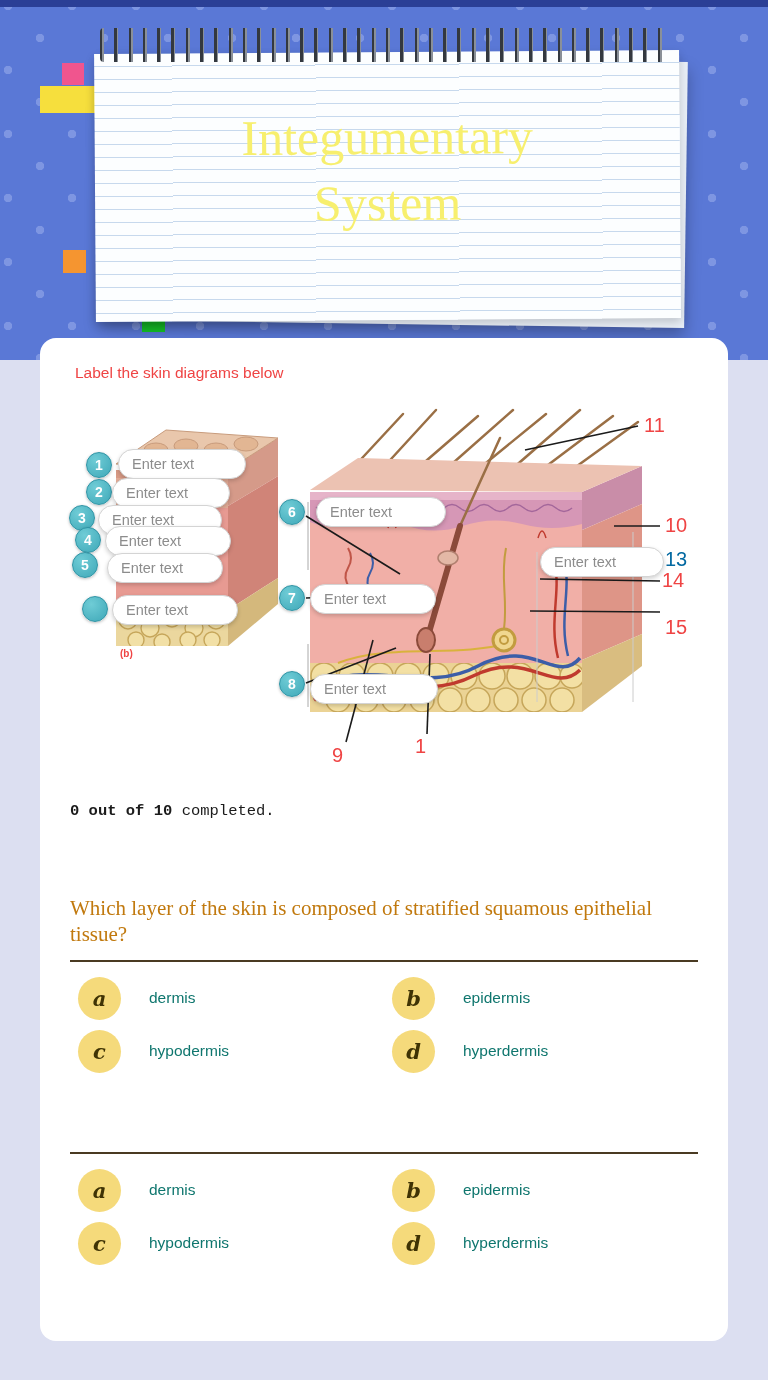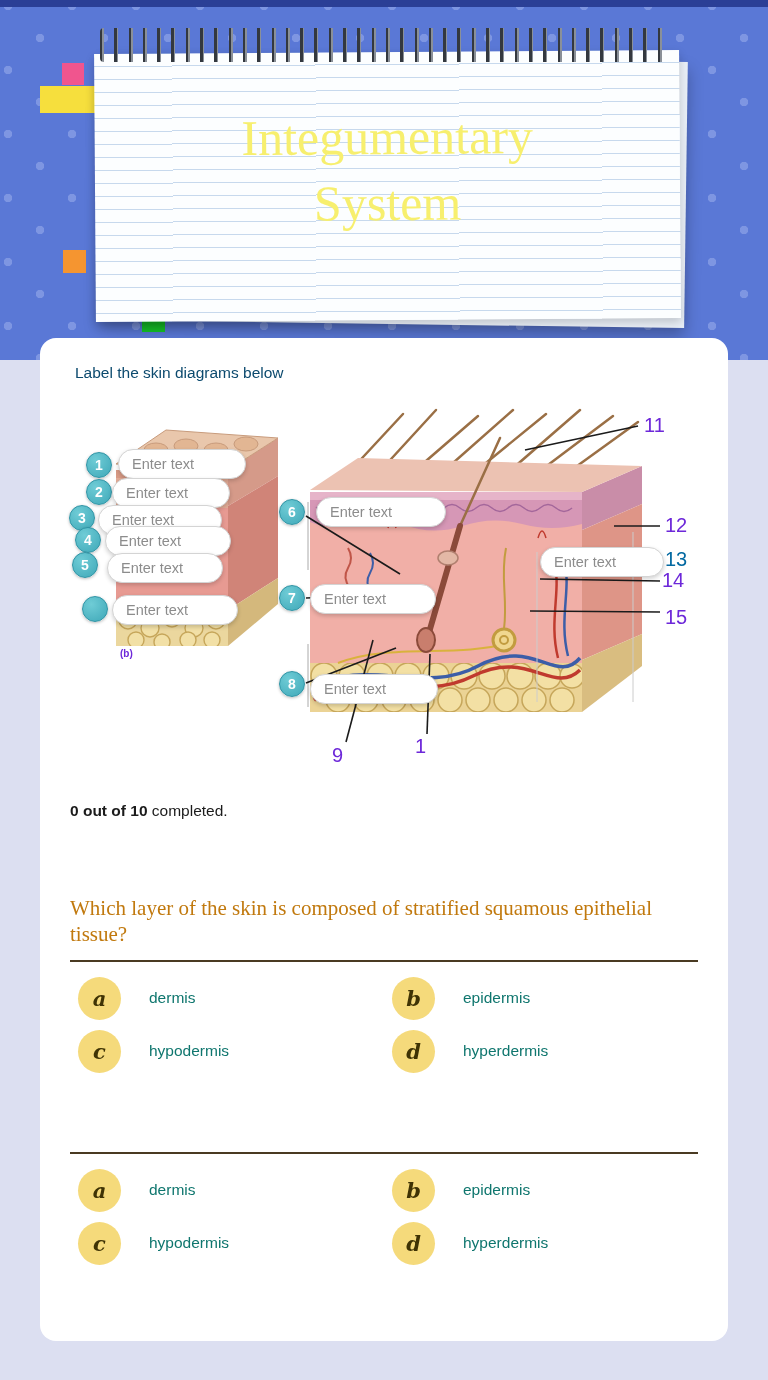--- a/index.html
+++ b/index.html
@@ -64,21 +64,21 @@
   
   .card {
     position: relative;
     width: 688px;
     margin: -22px auto 0;
     background: #FFFFFF;
     border-radius: 16px;
     padding: 26px 30px 24px;
     min-height: 1003px;
   }
-  .task-label { font-size: 15.5px; color: #0c4a6e; font-weight: 500; margin-left: 5px; }
+  .task-label { font-size: 15.5px; color: #ef4444; font-weight: 500; margin-left: 5px; }
 
   
   .diagram {
     position: relative;
     margin-top: 20px;
     height: 392px;
   }
   .diagram svg { overflow: visible; display: block; }
   .svg-abs { position: absolute; }
   .lines-overlay { position: absolute; left: 0; top: 0; z-index: 2; }
@@ -101,29 +101,29 @@
     padding: 0 13px;
     font-size: 14.5px;
     color: #555;
     font-family: "Liberation Sans", sans-serif;
     box-shadow: 0 2px 4px rgba(0,0,0,.18);
     outline: none;
   }
   .enter::placeholder { color: #8C8C8C; }
   .dnum {
     position: absolute; z-index: 3;
-    font-size: 20px; color: #6d28d9; font-weight: 400;
+    font-size: 20px; color: #ef4444; font-weight: 400;
   }
   .dnum.teal { color: #0369a1; }
   .copyright {
     position: absolute; left: 10px; top: 371px; width: 540px; z-index: 3;
     text-align: center; font-size: 9px; color: #222;
   }
 
-  .progress { margin-top: 8px; font-size: 15.5px; color: #1B1B1B; }
+  .progress { margin-top: 8px; font-size: 15.5px; color: #1B1B1B; font-family: Liberation Mono, monospace; }
   .progress b { font-weight: 700; }
 
   
   .question { margin-top: 75px; }
   .question.q2 { margin-top: 78px; }
   .q-text {
     font-family: "Liberation Serif", serif;
     font-size: 21px; line-height: 1.25;
     color: #C1790E; font-weight: 400;
     max-width: 630px;
@@ -313,24 +313,24 @@
     <input class="enter" style="left: 37px; top: 151px; width: 116px;" placeholder="Enter text">
     <input class="enter" style="left: 42px; top: 193px; width: 126px;" placeholder="Enter text">
     <input class="enter" style="left: 246px; top: 95px; width: 130px;" placeholder="Enter text">
     <input class="enter" style="left: 240px; top: 182px; width: 126px;" placeholder="Enter text">
     <input class="enter" style="left: 240px; top: 272px; width: 128px;" placeholder="Enter text">
     <input class="enter" style="left: 470px; top: 145px; width: 124px;" placeholder="Enter text">
 
     <div class="dnum" style="left:262px;top:342px">9</div>
     <div class="dnum" style="left:345px;top:333px">1</div>
     <div class="dnum" style="left:574px;top:12px">11</div>
-    <div class="dnum" style="left:595px;top:112px">12</div>
+    <div class="dnum" style="left:595px;top:112px">10</div>
     <div class="dnum teal" style="left:595px;top:146px">13</div>
     <div class="dnum" style="left:592px;top:167px">14</div>
-    <div class="dnum" style="left:595px;top:204px">15</div>
+    <div class="dnum" style="left:595px;top:214px">15</div>
 
     <div class="dnum" style="left:50px;top:246px;font-size:10px;font-weight:700">(b)</div>
 
   </div>
 
   <div class="progress">
     <b>0 out of 10</b><span> completed.</span>
   </div>
 
   <div class="question">

